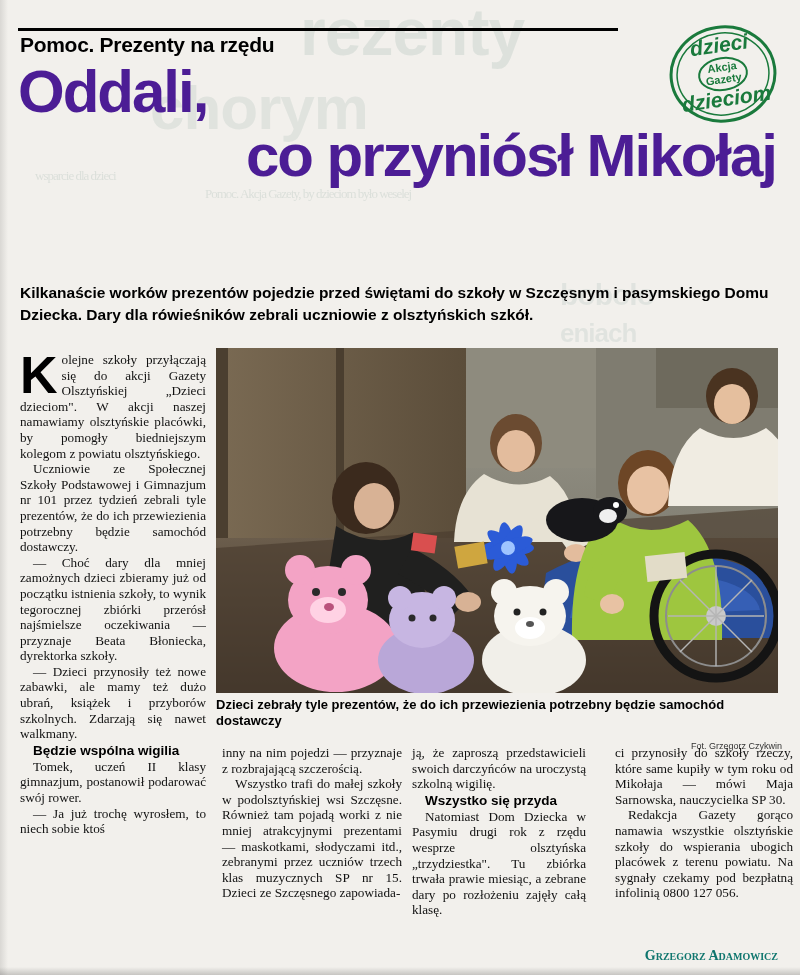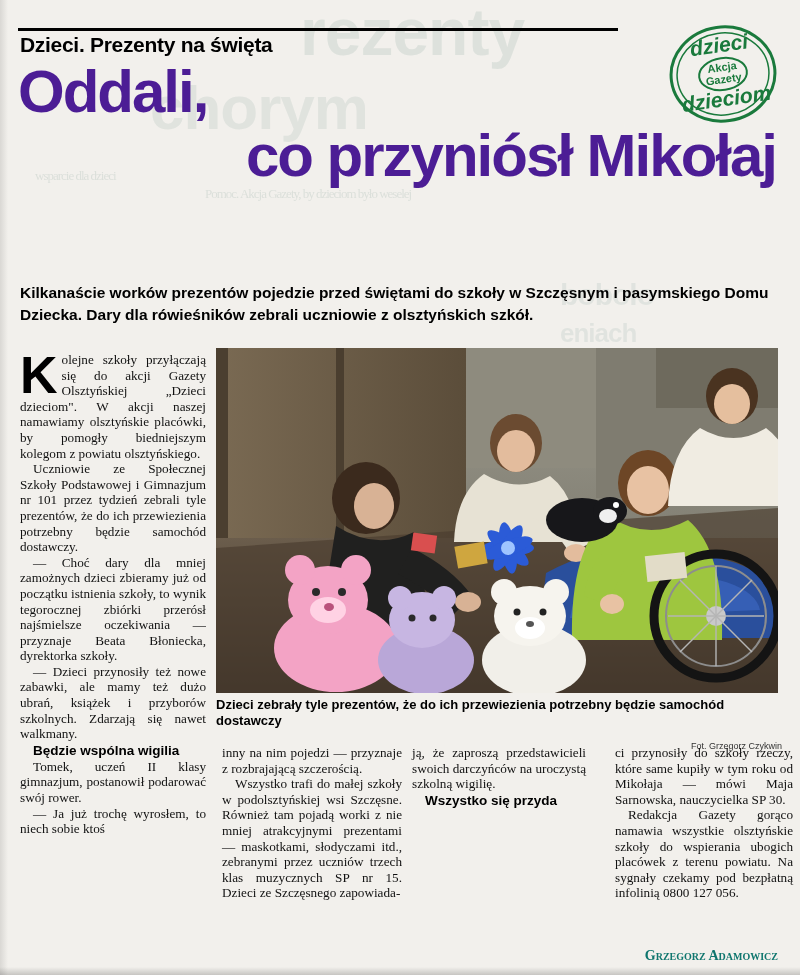--- a/index.html
+++ b/index.html
@@ -201,21 +201,21 @@
 <div id="page">
 
   <div class="ghost g1">rezenty</div>
   <div class="ghost g2">chorym</div>
   <div class="ghost g3">wsparcie dla dzieci</div>
   <div class="ghost g4">Pomoc. Akcja Gazety, by dzieciom było weselej</div>
   <div class="ghost g5">bobolo</div>
   <div class="ghost g6">eniach</div>
 
   <div class="rule-top"></div>
-  <div class="kicker">Dzieci. Prezenty na święta</div>
+  <div class="kicker">Pomoc. Prezenty na rzędu</div>
 
   <div class="headline">
     <span>Oddali,</span>
     <span class="l2">co przyniósł Mikołaj</span>
   </div>
 
   <div class="lead">Kilkanaście worków prezentów pojedzie przed świętami do szkoły w Szczęsnym i pasymskiego Domu Dziecka. Dary dla rówieśników zebrali uczniowie z olsztyńskich szkół.</div>
 
   <div class="stamp">
     <svg width="118" height="112" viewBox="0 0 118 112">
@@ -379,20 +379,21 @@
   </div>
 
   <div class="col col2">
     <p class="noind">inny na nim pojedzi — przyznaje z rozbrajającą szczerością.</p>
     <p>Wszystko trafi do małej szkoły w podolsztyńskiej wsi Szczęsne. Również tam pojadą worki z nie mniej atrakcyjnymi prezentami — maskotkami, słodyczami itd., zebranymi przez uczniów trzech klas muzycznych SP nr 15. Dzieci ze Szczęsnego zapowiada-</p>
   </div>
 
   <div class="col col3">
     <p class="noind">ją, że zaproszą przedstawicieli swoich darczyńców na uroczystą szkolną wigilię.</p>
     <p class="subhead">Wszystko się przyda</p>
+    <p>Natomiast Dom Dziecka w Pasymiu drugi rok z rzędu wesprze olsztyńska „trzydziestka". Tu zbiórka trwała prawie miesiąc, a zebrane dary po rozłożeniu zajęły całą klasę.</p>
   </div>
 
   <div class="col col4">
     <p class="noind">ci przynosiły do szkoły rzeczy, które same kupiły w tym roku od Mikołaja — mówi Maja Sarnowska, nauczycielka SP 30.</p>
     <p>Redakcja Gazety gorąco namawia wszystkie olsztyńskie szkoły do wspierania ubogich placówek z terenu powiatu. Na sygnały czekamy pod bezpłatną infolinią 0800 127 056.</p>
   </div>
 
   <div class="byline">Grzegorz Adamowicz</div>
 
   <div class="edge-left"></div>

